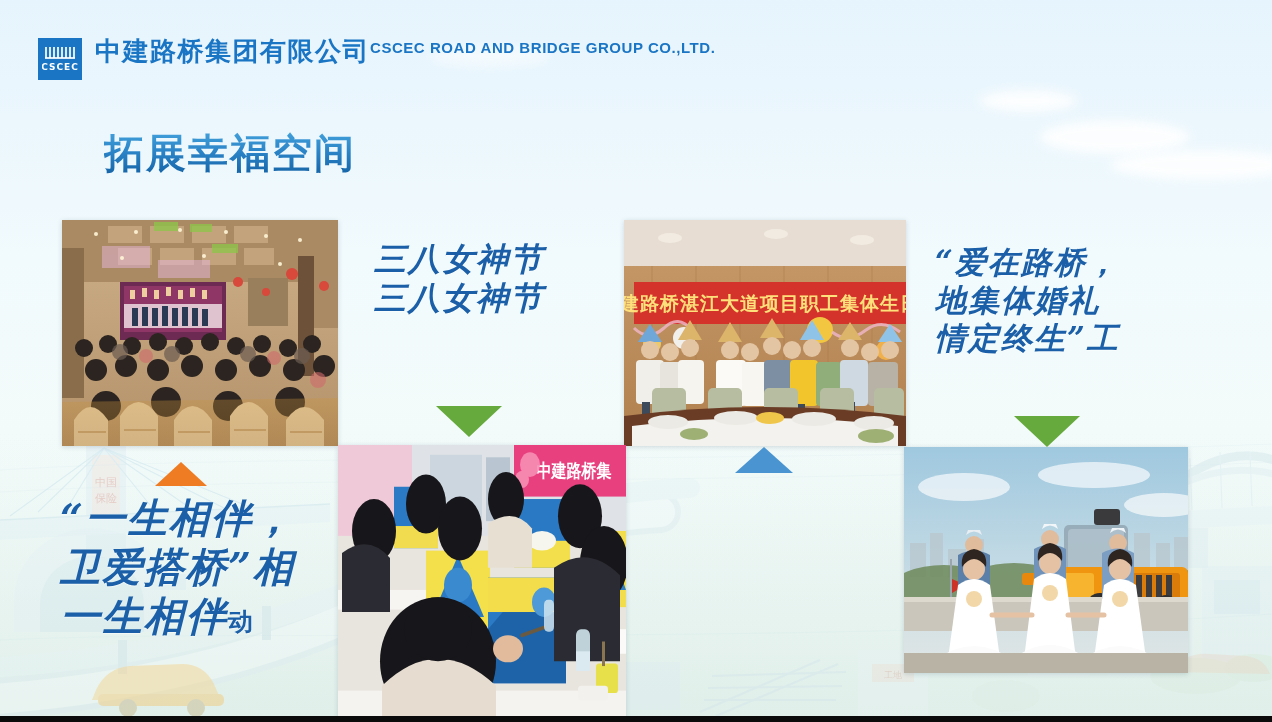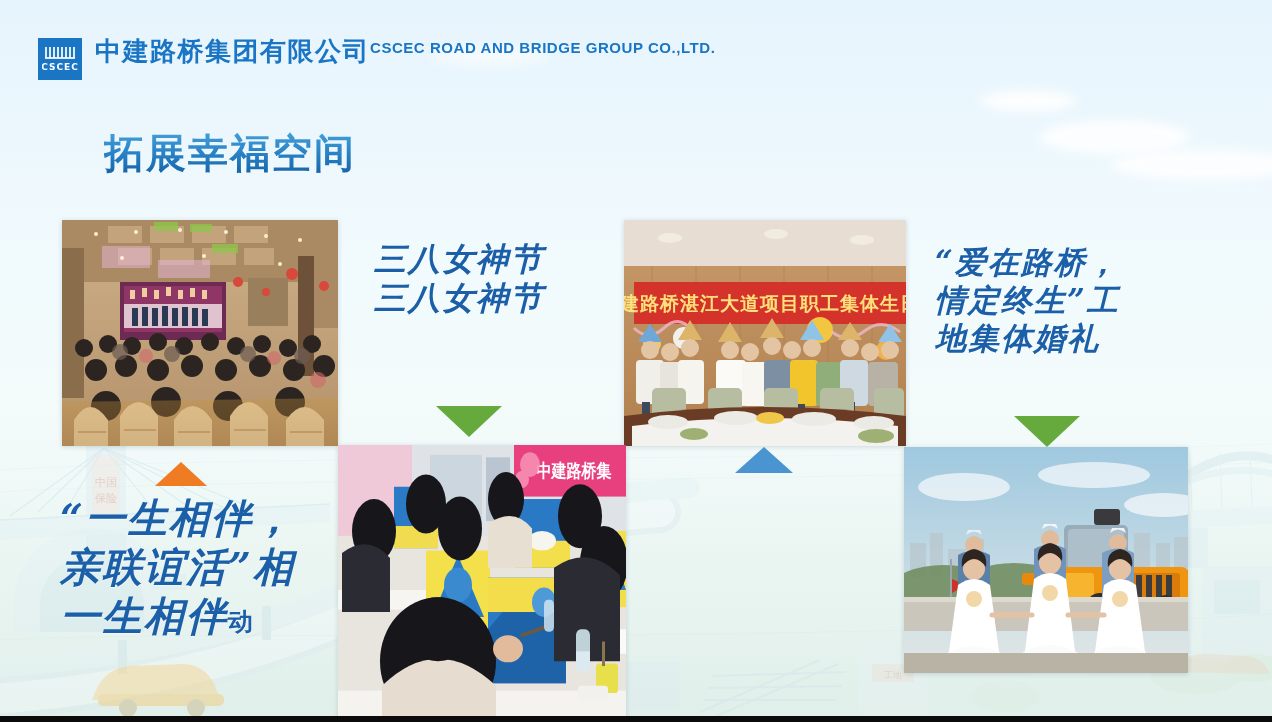--- a/index.html
+++ b/index.html
@@ -485,32 +485,32 @@
       <g fill="#8fa55f" opacity=".85">
         <ellipse cx="252" cy="216" rx="18" ry="7"></ellipse>
           <ellipse cx="70" cy="214" rx="14" ry="6"></ellipse>
       </g>
       <ellipse cx="146" cy="198" rx="14" ry="6" fill="#f0c64a"></ellipse>
     </svg>
   </div>
 
   <div class="caption" style="left:935px; top:244px; width:235px; font-size:31px;">
     <div>“爱在路桥，</div>
+    <div>地集体婚礼</div>
     <div>情定终生”工</div>
-    <div>地集体婚礼</div>
   </div>
 
   <div class="arrow arrow-down-green" style="left:436px; top:406px;"></div>
   <div class="arrow arrow-up-orange" style="left:155px; top:462px;"></div>
   <div class="arrow arrow-up-blue" style="left:735px; top:447px;"></div>
   <div class="arrow arrow-down-green" style="left:1014px; top:416px;"></div>
 
   <div class="caption" style="left:60px; top:494px; width:250px; font-size:40px;">
     <div>“一生相伴，</div>
-    <div>亲联谊活”相</div>
+    <div>卫爱搭桥”相</div>
     <div>
       <span>一生相伴</span><span class="cap-small-tail">动</span>
     </div>
   </div>
 
   <div class="photo" style="left:338px; top:445px; width:288px; height:280px;">
     <svg viewBox="0 0 288 228" preserveAspectRatio="none">
       <rect width="288" height="228" fill="#e8e4de"></rect>
       <rect x="0" y="0" width="288" height="74" fill="#dfe2e6"></rect>
       <rect x="0" y="0" width="74" height="74" fill="#f0c9d8"></rect>

